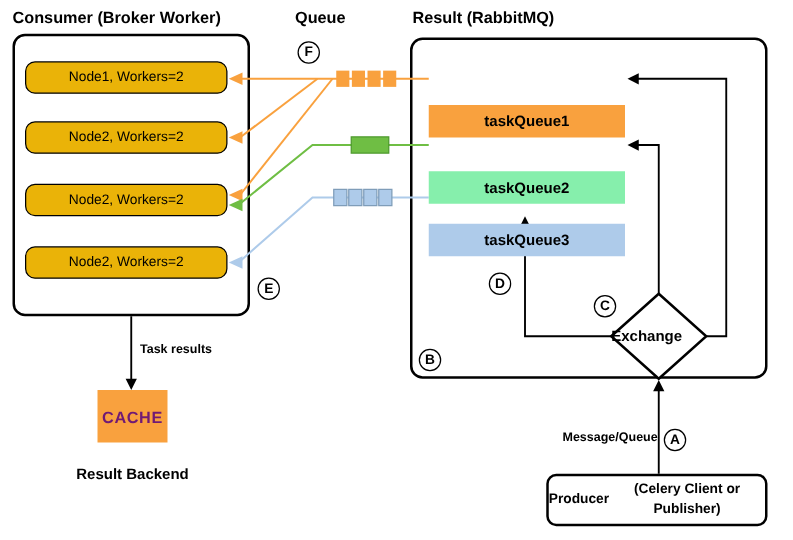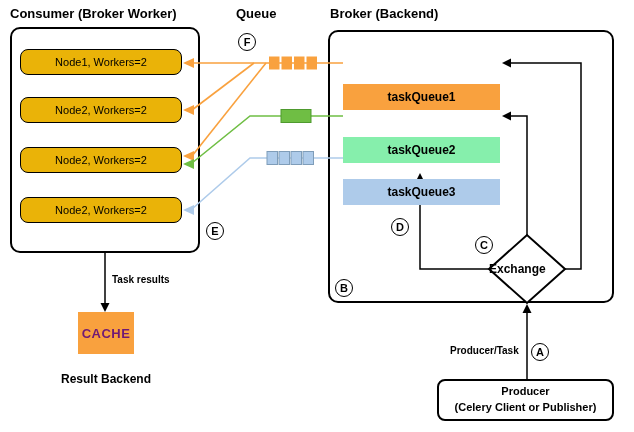--- a/index.html
+++ b/index.html
@@ -120,38 +120,37 @@
   .producer-box {
     position: absolute;
     left: 437px;
     top: 379px;
     width: 177px;
     height: 42px;
     border: 2px solid #000;
     border-radius: 8px;
     background: #fff;
     display: flex;
-    flex-direction: column;
     align-items: center;
     justify-content: center;
     font-size: 11px;
     font-weight: bold;
     line-height: 1.45;
     z-index: 10;
     text-align: center;
   }
 </style>
 </head>
 <body>
 
 <div class="canvas">
 
   <div class="title" style="left:10px; top:6px;">Consumer (Broker Worker)</div>
   <div class="title" style="left:236px; top:6px;">Queue</div>
-  <div class="title" style="left:330px; top:6px;">Broker (Backend)</div>
+  <div class="title" style="left:330px; top:6px;">Result (RabbitMQ)</div>
 
   <div class="outline-box" style="left:10px; top:27px; width:190px; height:226px;"></div>
   <div class="outline-box" style="left:328px; top:30px; width:286px; height:273px;"></div>
 
   <svg class="wires" width="634" height="432" viewBox="0 0 634 432">
 
     <g stroke="#F9A13E" stroke-width="1.6" fill="none">
       <path d="M343,63 L192,63"></path>
       <path d="M254,63 L192,110"></path>
       <path d="M266,63 L192,156"></path>
@@ -224,21 +223,21 @@
   <div class="exchange-label">Exchange</div>
 
   <div class="marker" style="left:238px; top:33px;">F</div>
   <div class="marker" style="left:206px; top:222px;">E</div>
   <div class="marker" style="left:335px; top:279px;">B</div>
   <div class="marker" style="left:475px; top:236px;">C</div>
   <div class="marker" style="left:391px; top:218px;">D</div>
   <div class="marker" style="left:531px; top:343px;">A</div>
 
   <div class="small-label" style="left:112px; top:274px;">Task results</div>
-  <div class="small-label" style="left:450px; top:345px;">Producer/Task</div>
+  <div class="small-label" style="left:450px; top:345px;">Message/Queue</div>
 
   <div class="cache-box" style="background-color: rgb(249, 161, 62);">CACHE</div>
   <div class="result-backend">Result Backend</div>
 
   <div class="producer-box">
     <span>Producer</span>
     <span>(Celery Client or Publisher)</span>
   </div>
 
 </div>

